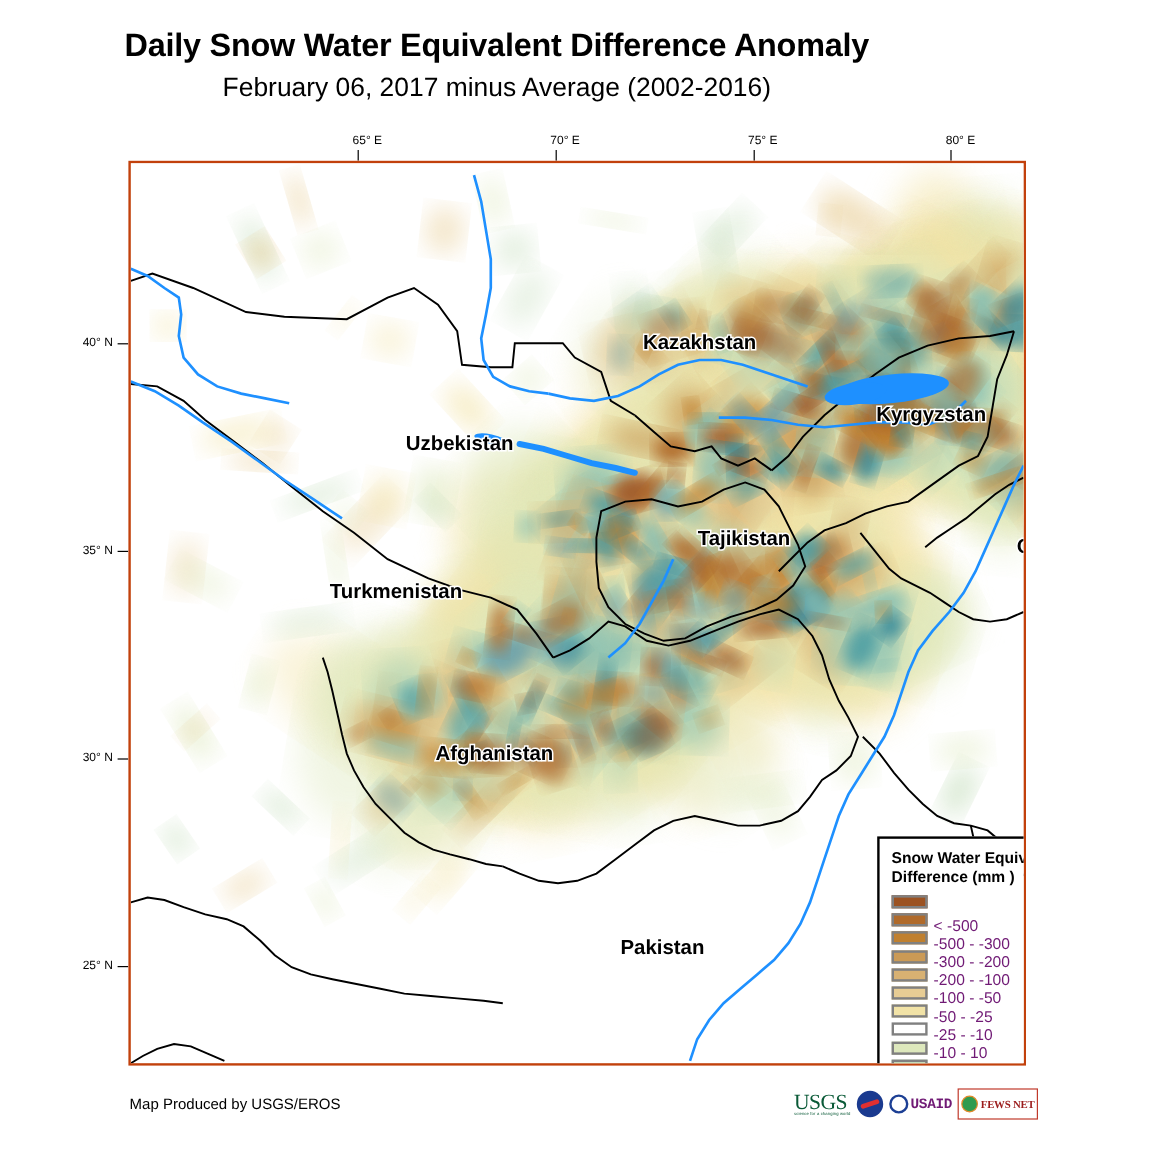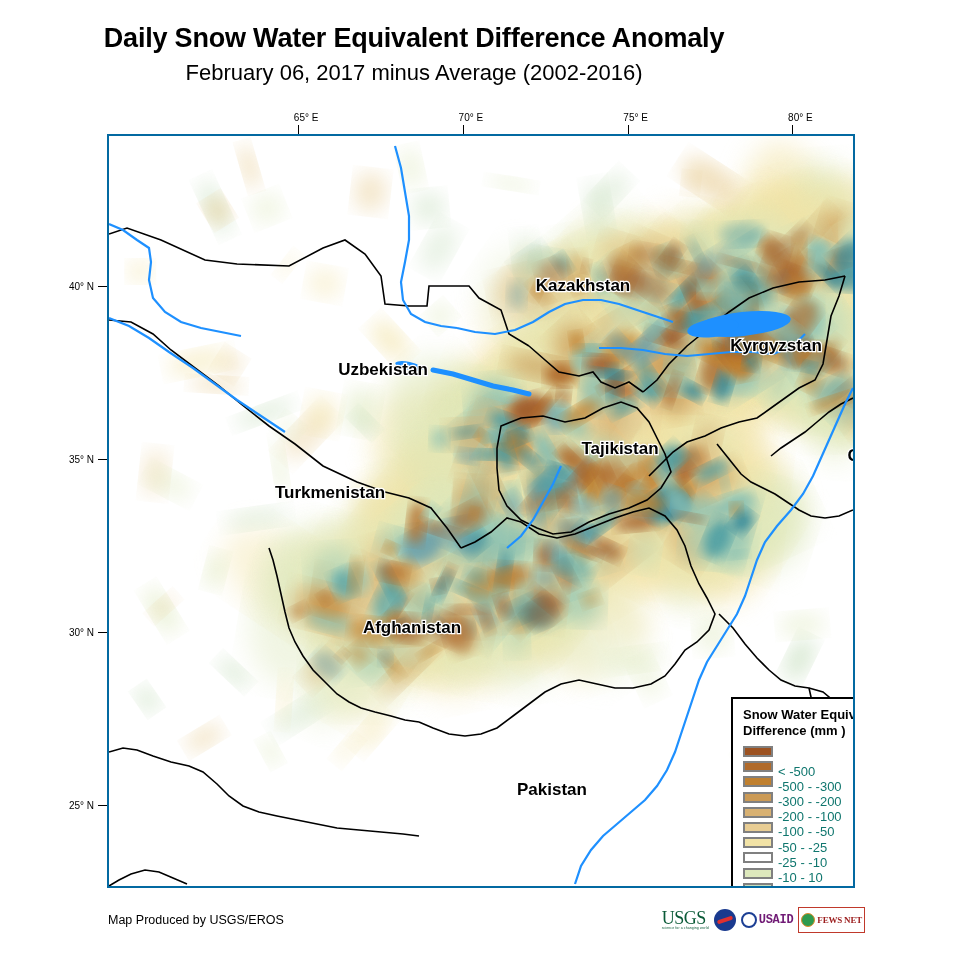--- a/index.html
+++ b/index.html
@@ -37,21 +37,21 @@
     margin-top: 4px;
   }
 
   
   #map-frame {
     position: absolute;
     left: 107px;
     top: 134px;
     width: 748px;
     height: 754px;
-    border: 2px solid #0369a1;
+    border: 2px solid #c2410c;
     box-sizing: border-box;
     background: #ffffff;
     overflow: hidden;
   }
   #map-canvas {
     position: absolute;
     left: 0; top: 0;
     width: 744px;
     height: 750px;
     display: block;
@@ -117,21 +117,21 @@
   }
   .legend-swatch {
     width: 30px;
     height: 11px;
     border: 2px solid #808080;
     box-sizing: border-box;
     flex: 0 0 auto;
   }
   .legend-label {
     font-size: 13px;
-    color: #0f766e;
+    color: #701a75;
     margin-left: 5px;
     white-space: nowrap;
     line-height: 14px;
     margin-top: 40px;
   }
 
   
   #footer-credit {
     position: absolute;
     left: 108px;

